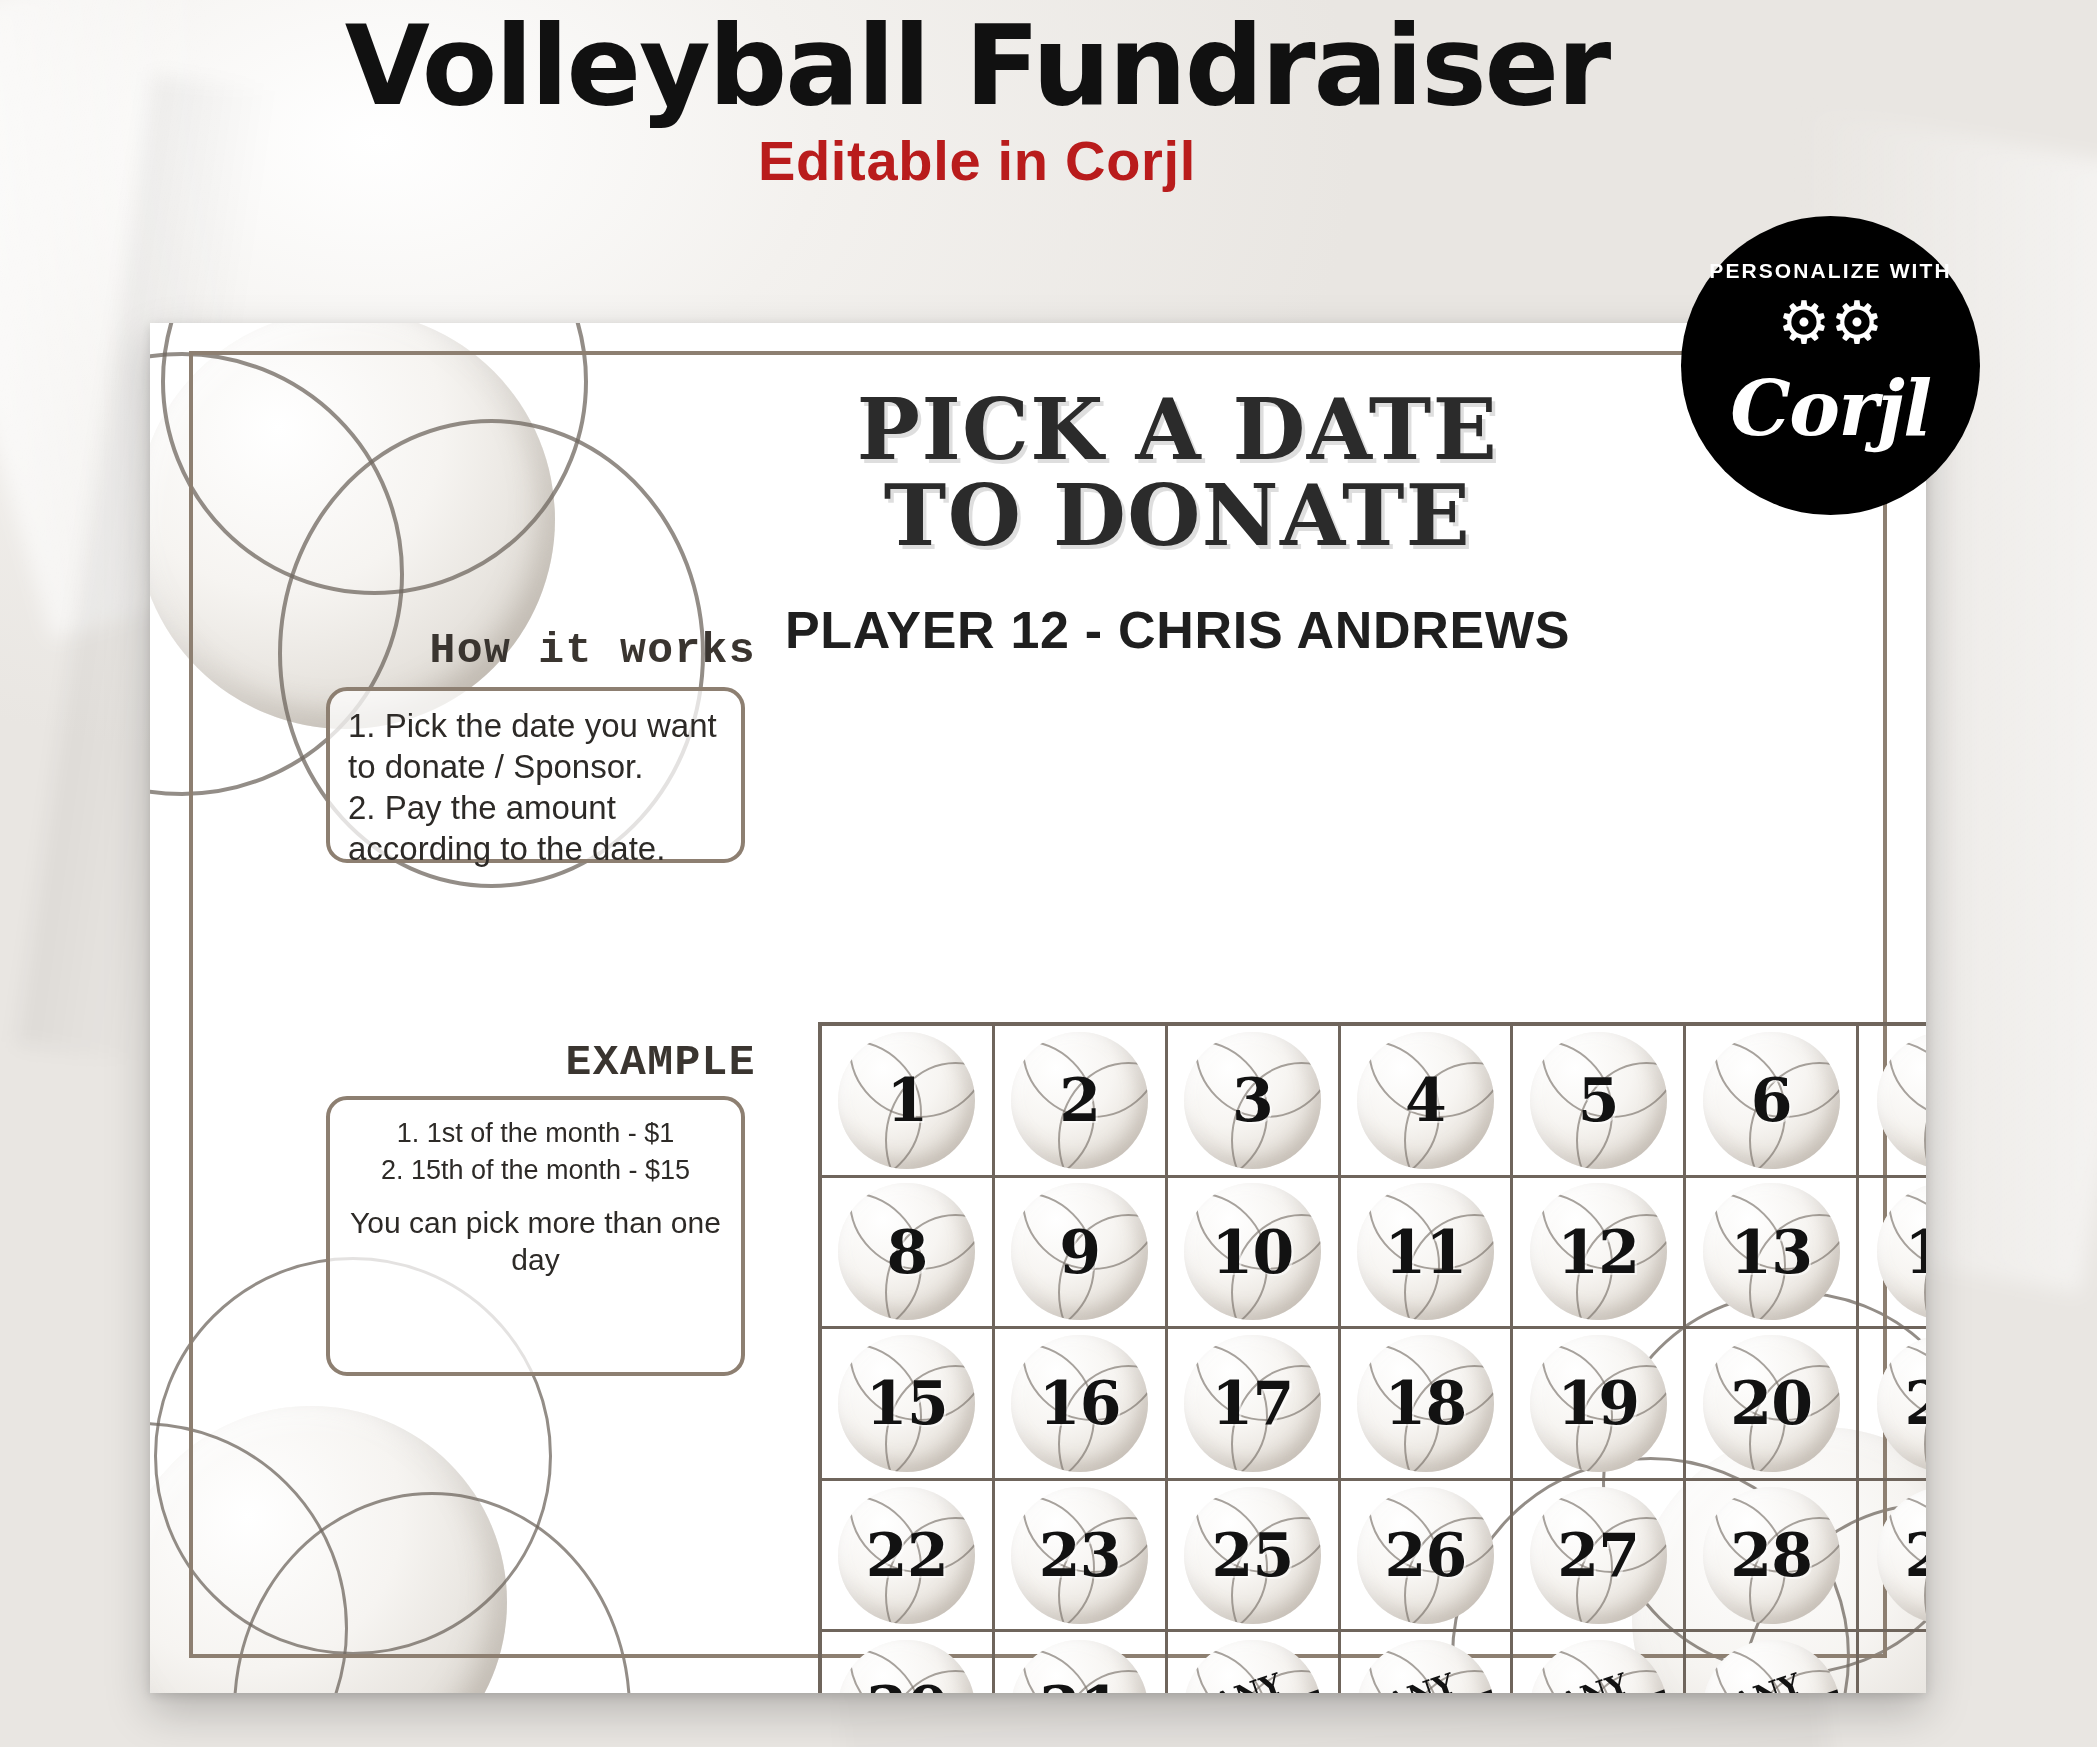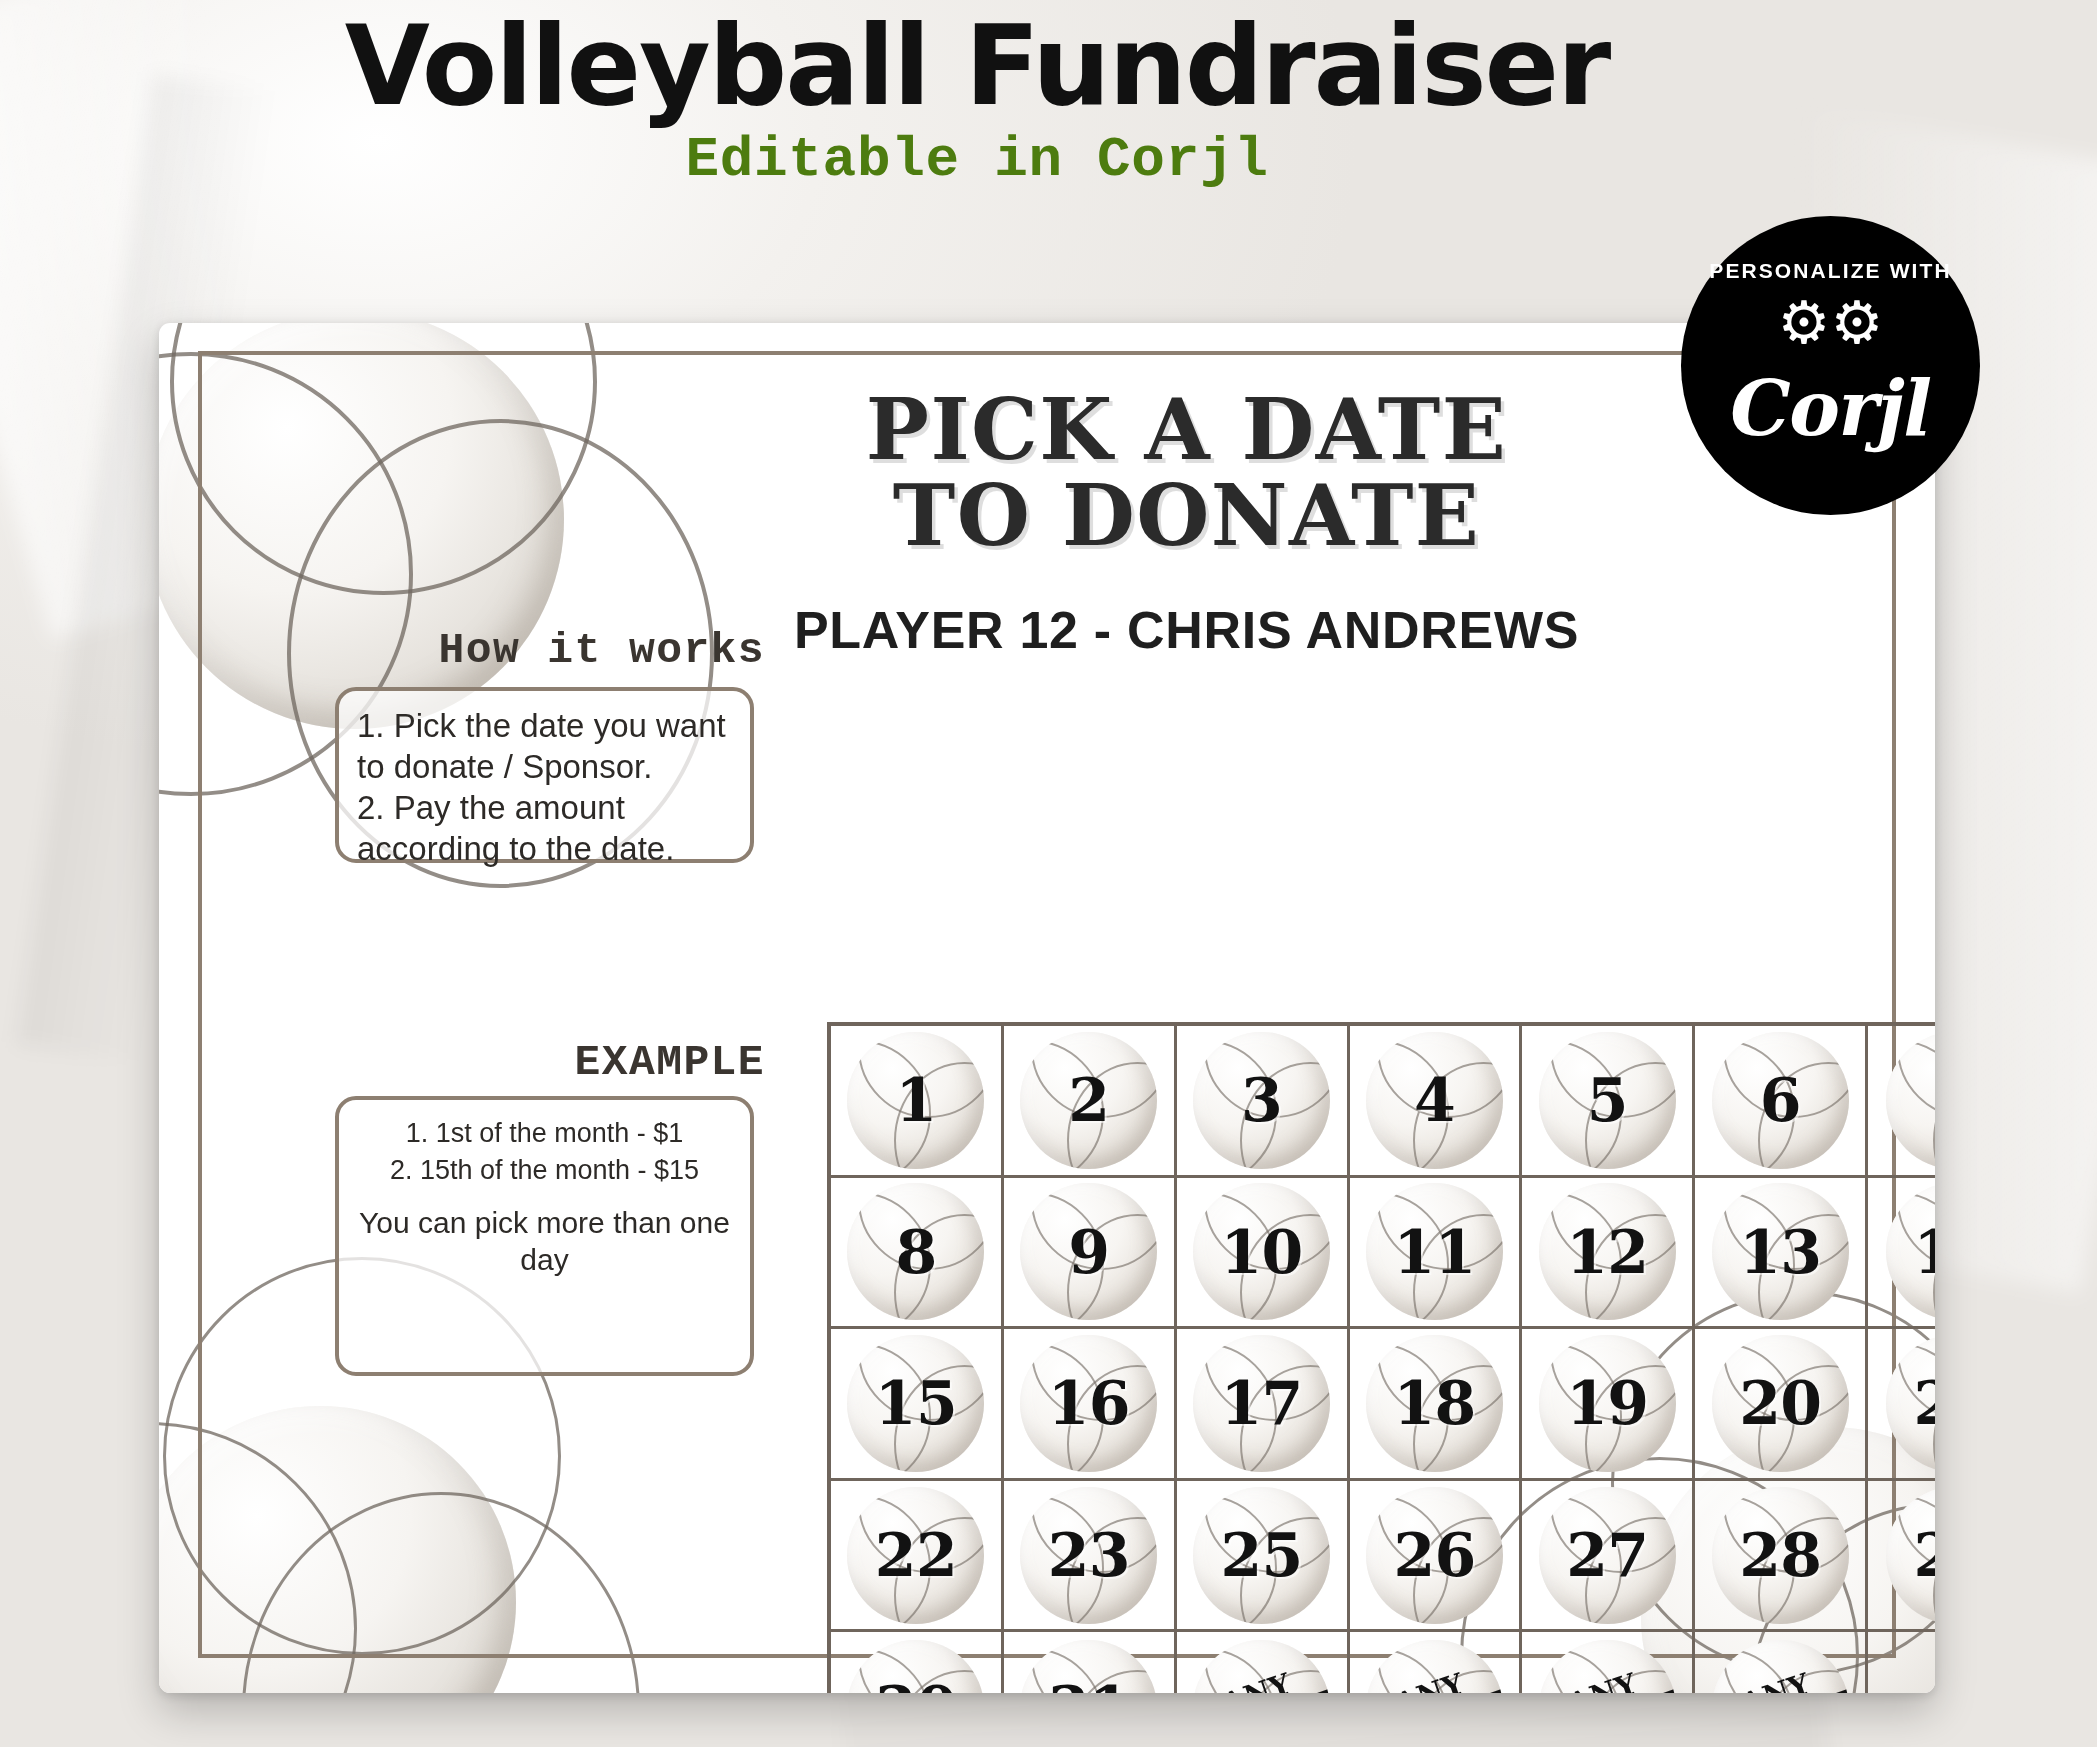--- a/index.html
+++ b/index.html
@@ -49,40 +49,39 @@
   #main-title {
     font-family: "DejaVu Sans", sans-serif;
     font-weight: bold;
     font-size: 110px;
     letter-spacing: -2.1px;
     color: #111111;
     line-height: 1.02;
     white-space: nowrap;
   }
   #subtitle {
-    font-family: Liberation Mono, monospace;
+    font-family: Liberation Sans, sans-serif;
     font-weight: bold;
     font-size: 56px;
     letter-spacing: 0.7px;
-    color: #4d7c0f;
+    color: #b91c1c;
     margin-top: 5.6px;
   }
 
   
   #flyer {
     position: absolute;
-    left: 159px;
+    left: 150px;
     top: 323px;
     width: 1776px;
     height: 1370px;
     background: #ffffff;
     box-shadow: 0 18px 42px rgba(0,0,0,0.22), 0 2.8px 9.8px rgba(0,0,0,0.12);
     overflow: hidden;
     z-index: 10;
-    border-radius: 11px;
   }
   #flyer-inner-border {
     position: absolute;
     left: 39px;
     top: 28px;
     right: 39px;
     bottom: 35px;
     border: 4.9px solid #8d7f71;
     pointer-events: none;
   }

